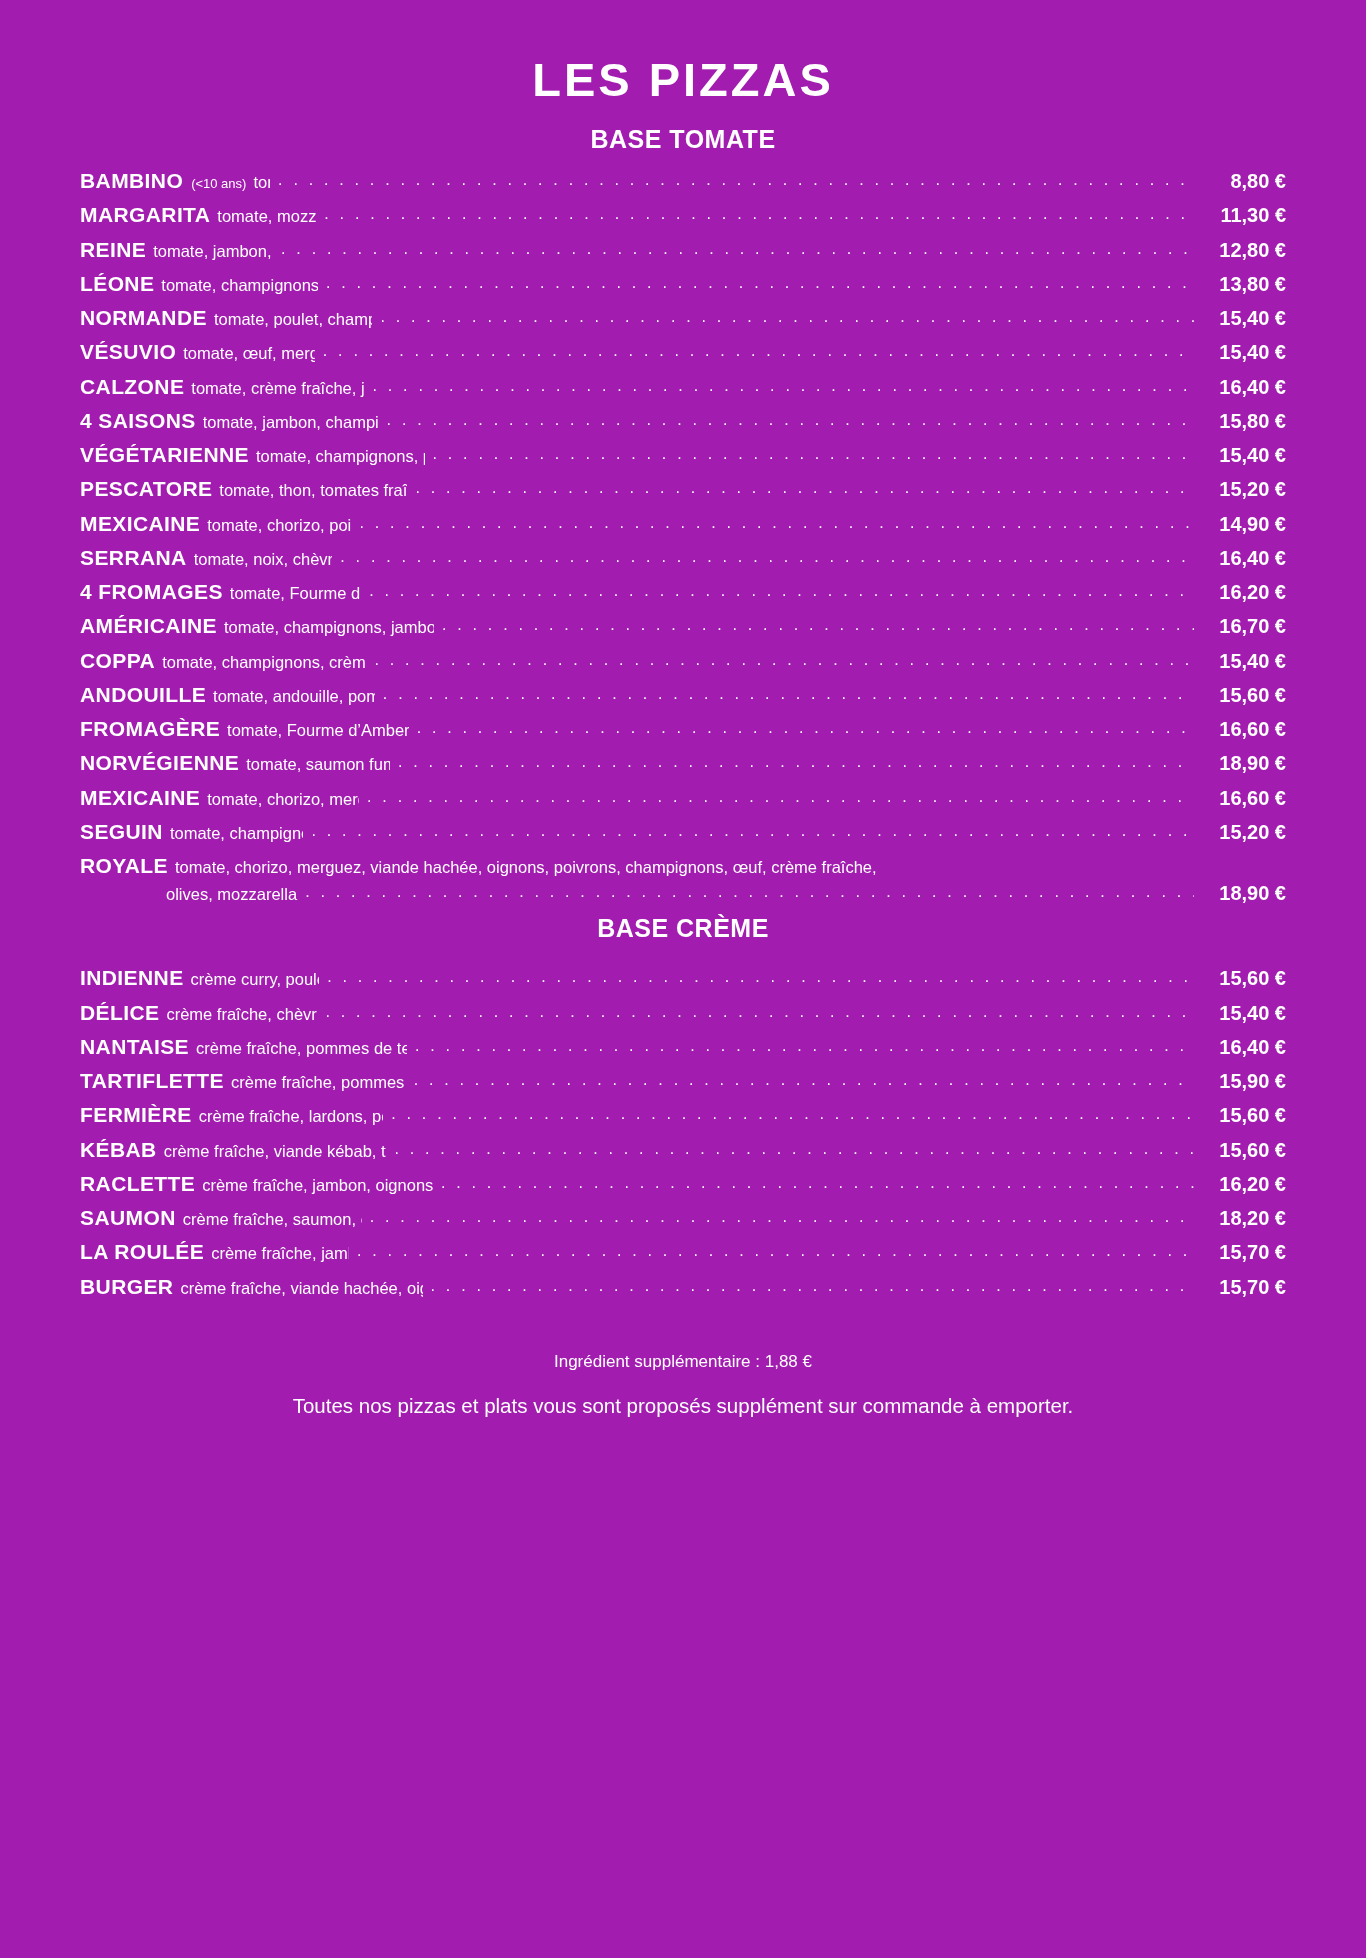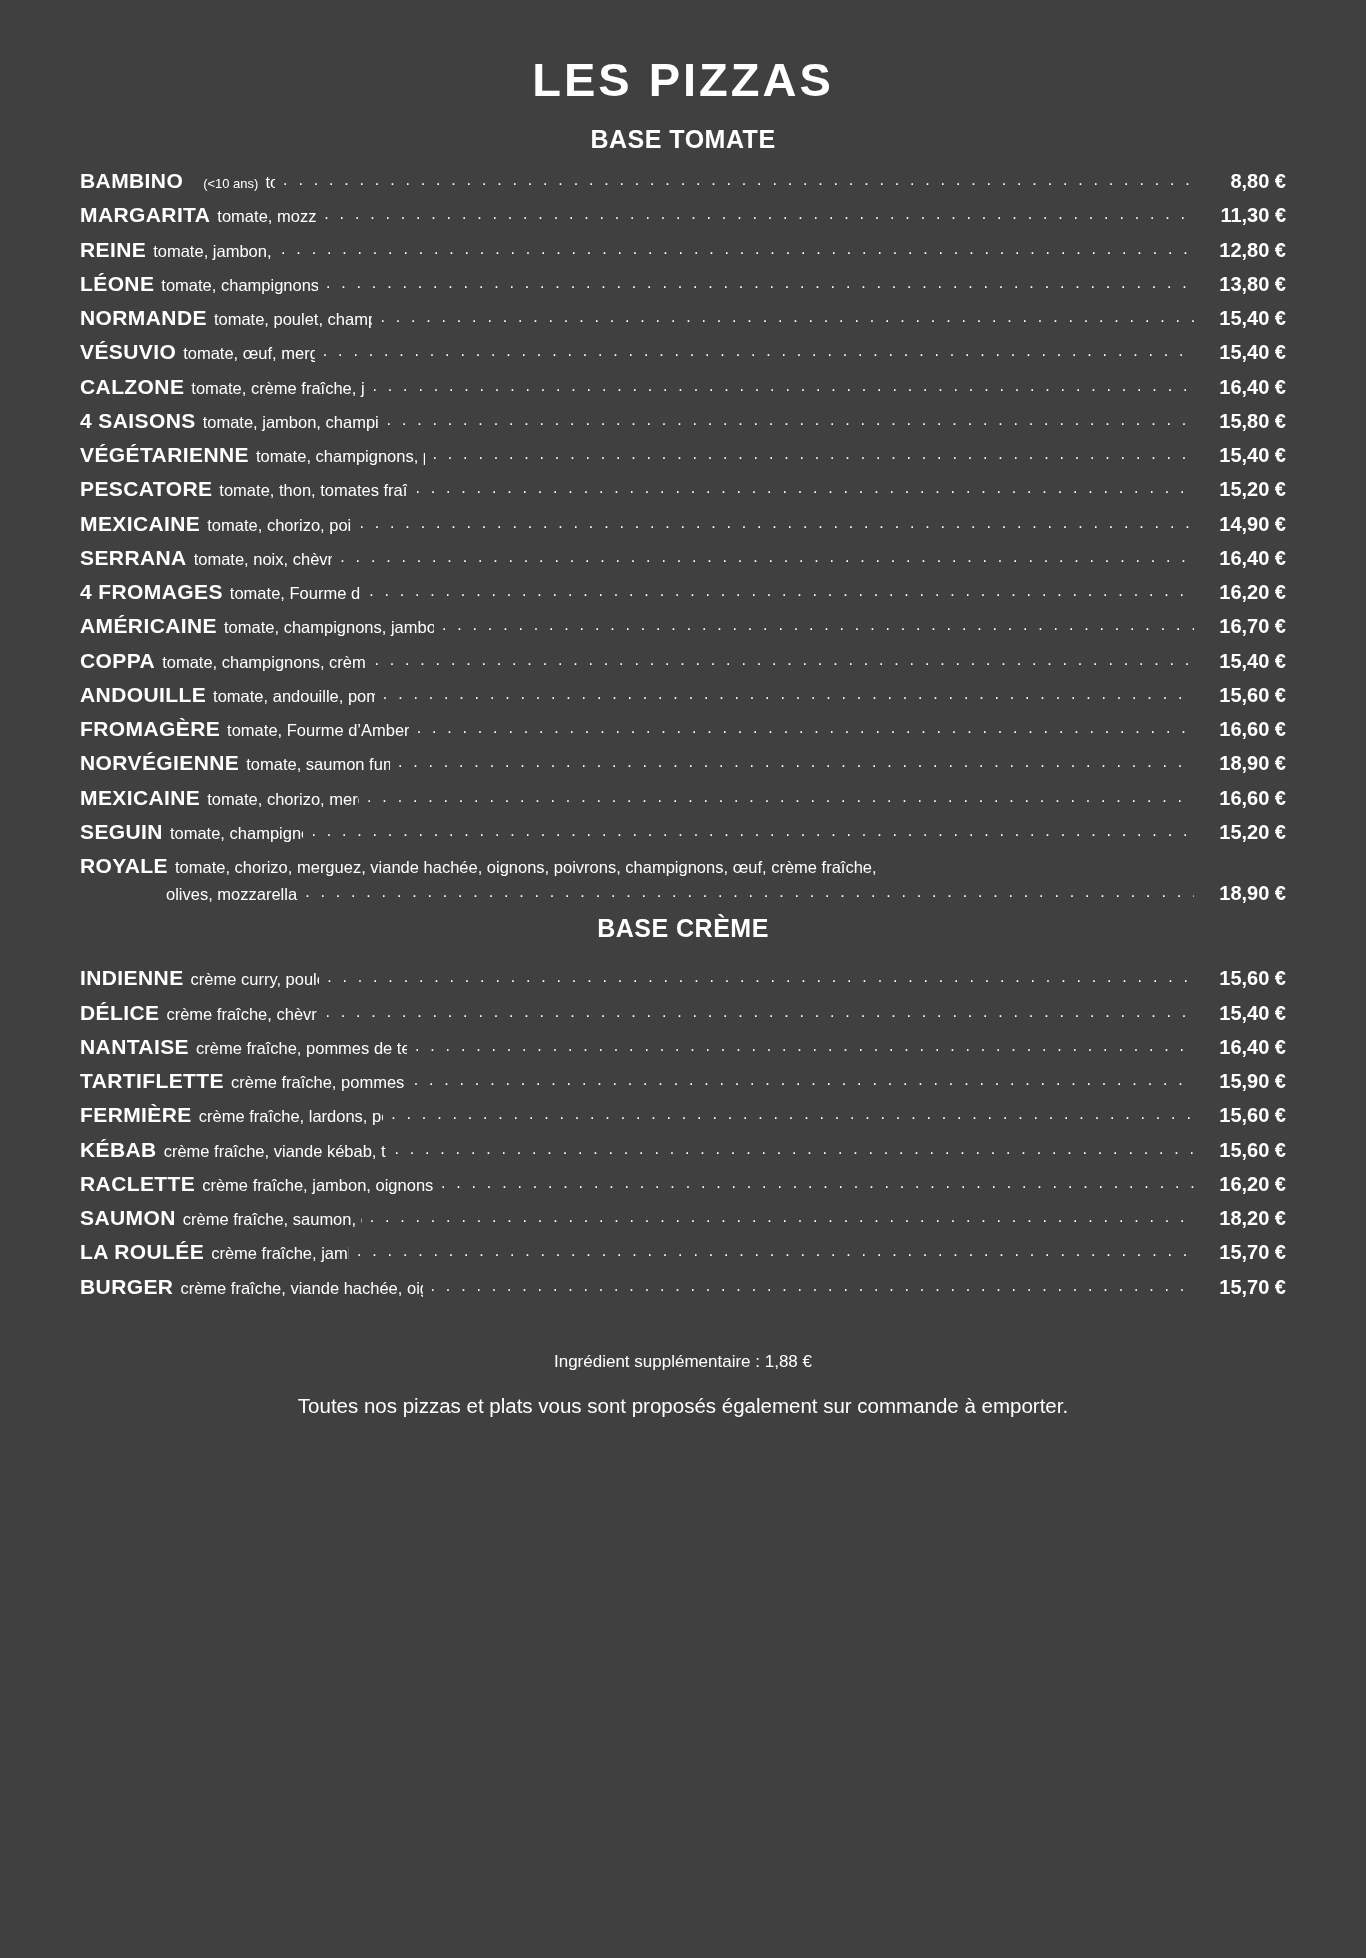--- a/index.html
+++ b/index.html
@@ -12,21 +12,21 @@
     min-height: 1958px;
     font-family: "Liberation Sans", sans-serif;
     color: #ffffff;
     -webkit-font-smoothing: antialiased;
   }
   .page {
     width: 1366px;
     min-height: 1958px;
     box-sizing: border-box;
     padding: 44px 80px 30px 80px;
-    background: #404040;
+    background: #a21caf;
   }
   .title {
     text-align: center;
     font-size: 47px;
     font-weight: bold;
     letter-spacing: 3px;
     margin: 8px 0 18px 0;
     color: #ffffff;
   }
   .section-heading {
@@ -60,21 +60,21 @@
   .item-name {
     font-size: 21px;
     font-weight: bold;
     letter-spacing: 0.4px;
     white-space: nowrap;
   }
   .item-note {
     font-size: 13px;
     font-weight: normal;
     letter-spacing: 0;
-    margin-left: 20px;
+    margin-left: 8px;
   }
   .item-desc {
     font-size: 16.5px;
     font-weight: normal;
     margin-left: 7px;
     white-space: nowrap;
   }
   .dots {
     flex: 1 1 auto;
     min-width: 10px;
@@ -299,16 +299,16 @@
       </li>
       <li class="item">
         <span class="item-text"><span class="item-name">BURGER</span><span class="item-desc">crème fraîche, viande hachée, oignons crus, tomates fraîches, sauce burger, cheddar, mozzarella</span></span>
         <span class="dots">. . . . . . . . . . . . . . . . . . . . . . . . . . . . . . . . . . . . . . . . . . . . . . . . . . . . . . . . . . . . . . . . . . . . . . . . . . . . . . . . . . . . . . . . . . . . . . . . . . . . . . . . . . . . . . . . . . . . . . .</span>
         <span class="price">15,70 €</span>
       </li>
     </ul>
 
   <div class="footer">
     <div class="footer-line">Ingrédient supplémentaire : 1,88 €</div>
-    <div class="footer-note">Toutes nos pizzas et plats vous sont proposés également sur commande à emporter.</div>
+    <div class="footer-note">Toutes nos pizzas et plats vous sont proposés supplément sur commande à emporter.</div>
   </div>
 
 </div>
 
 </body></html>

